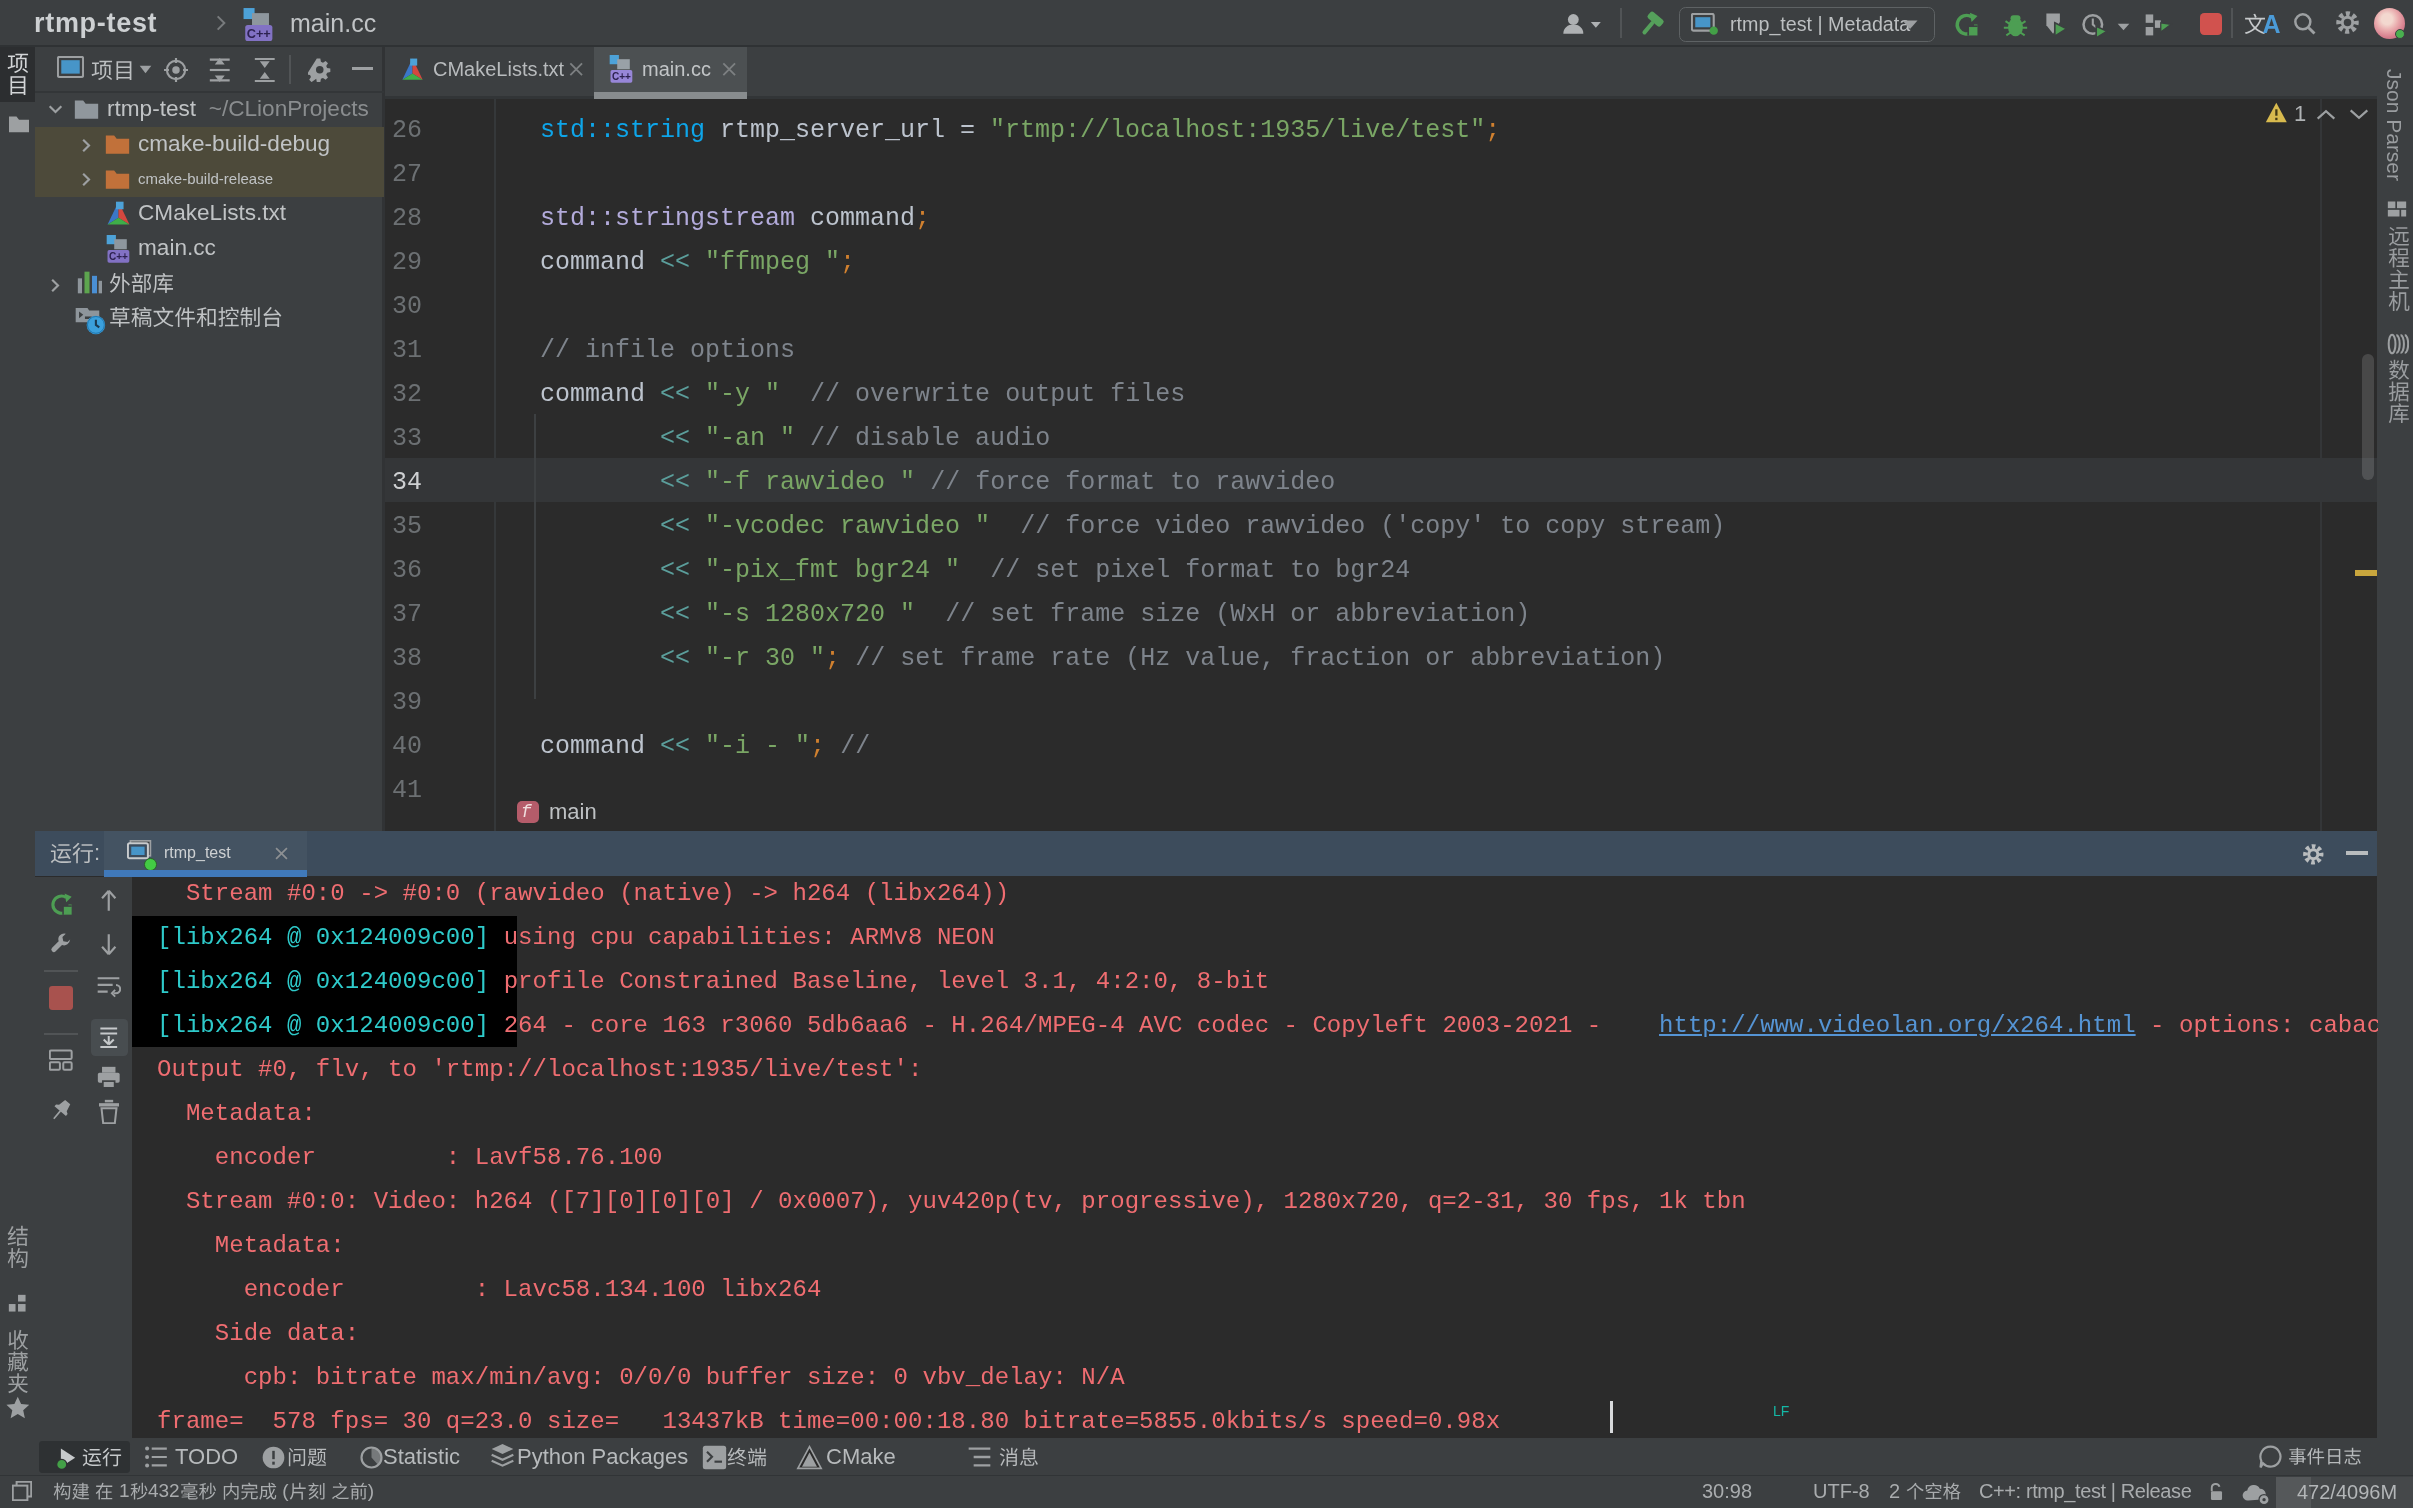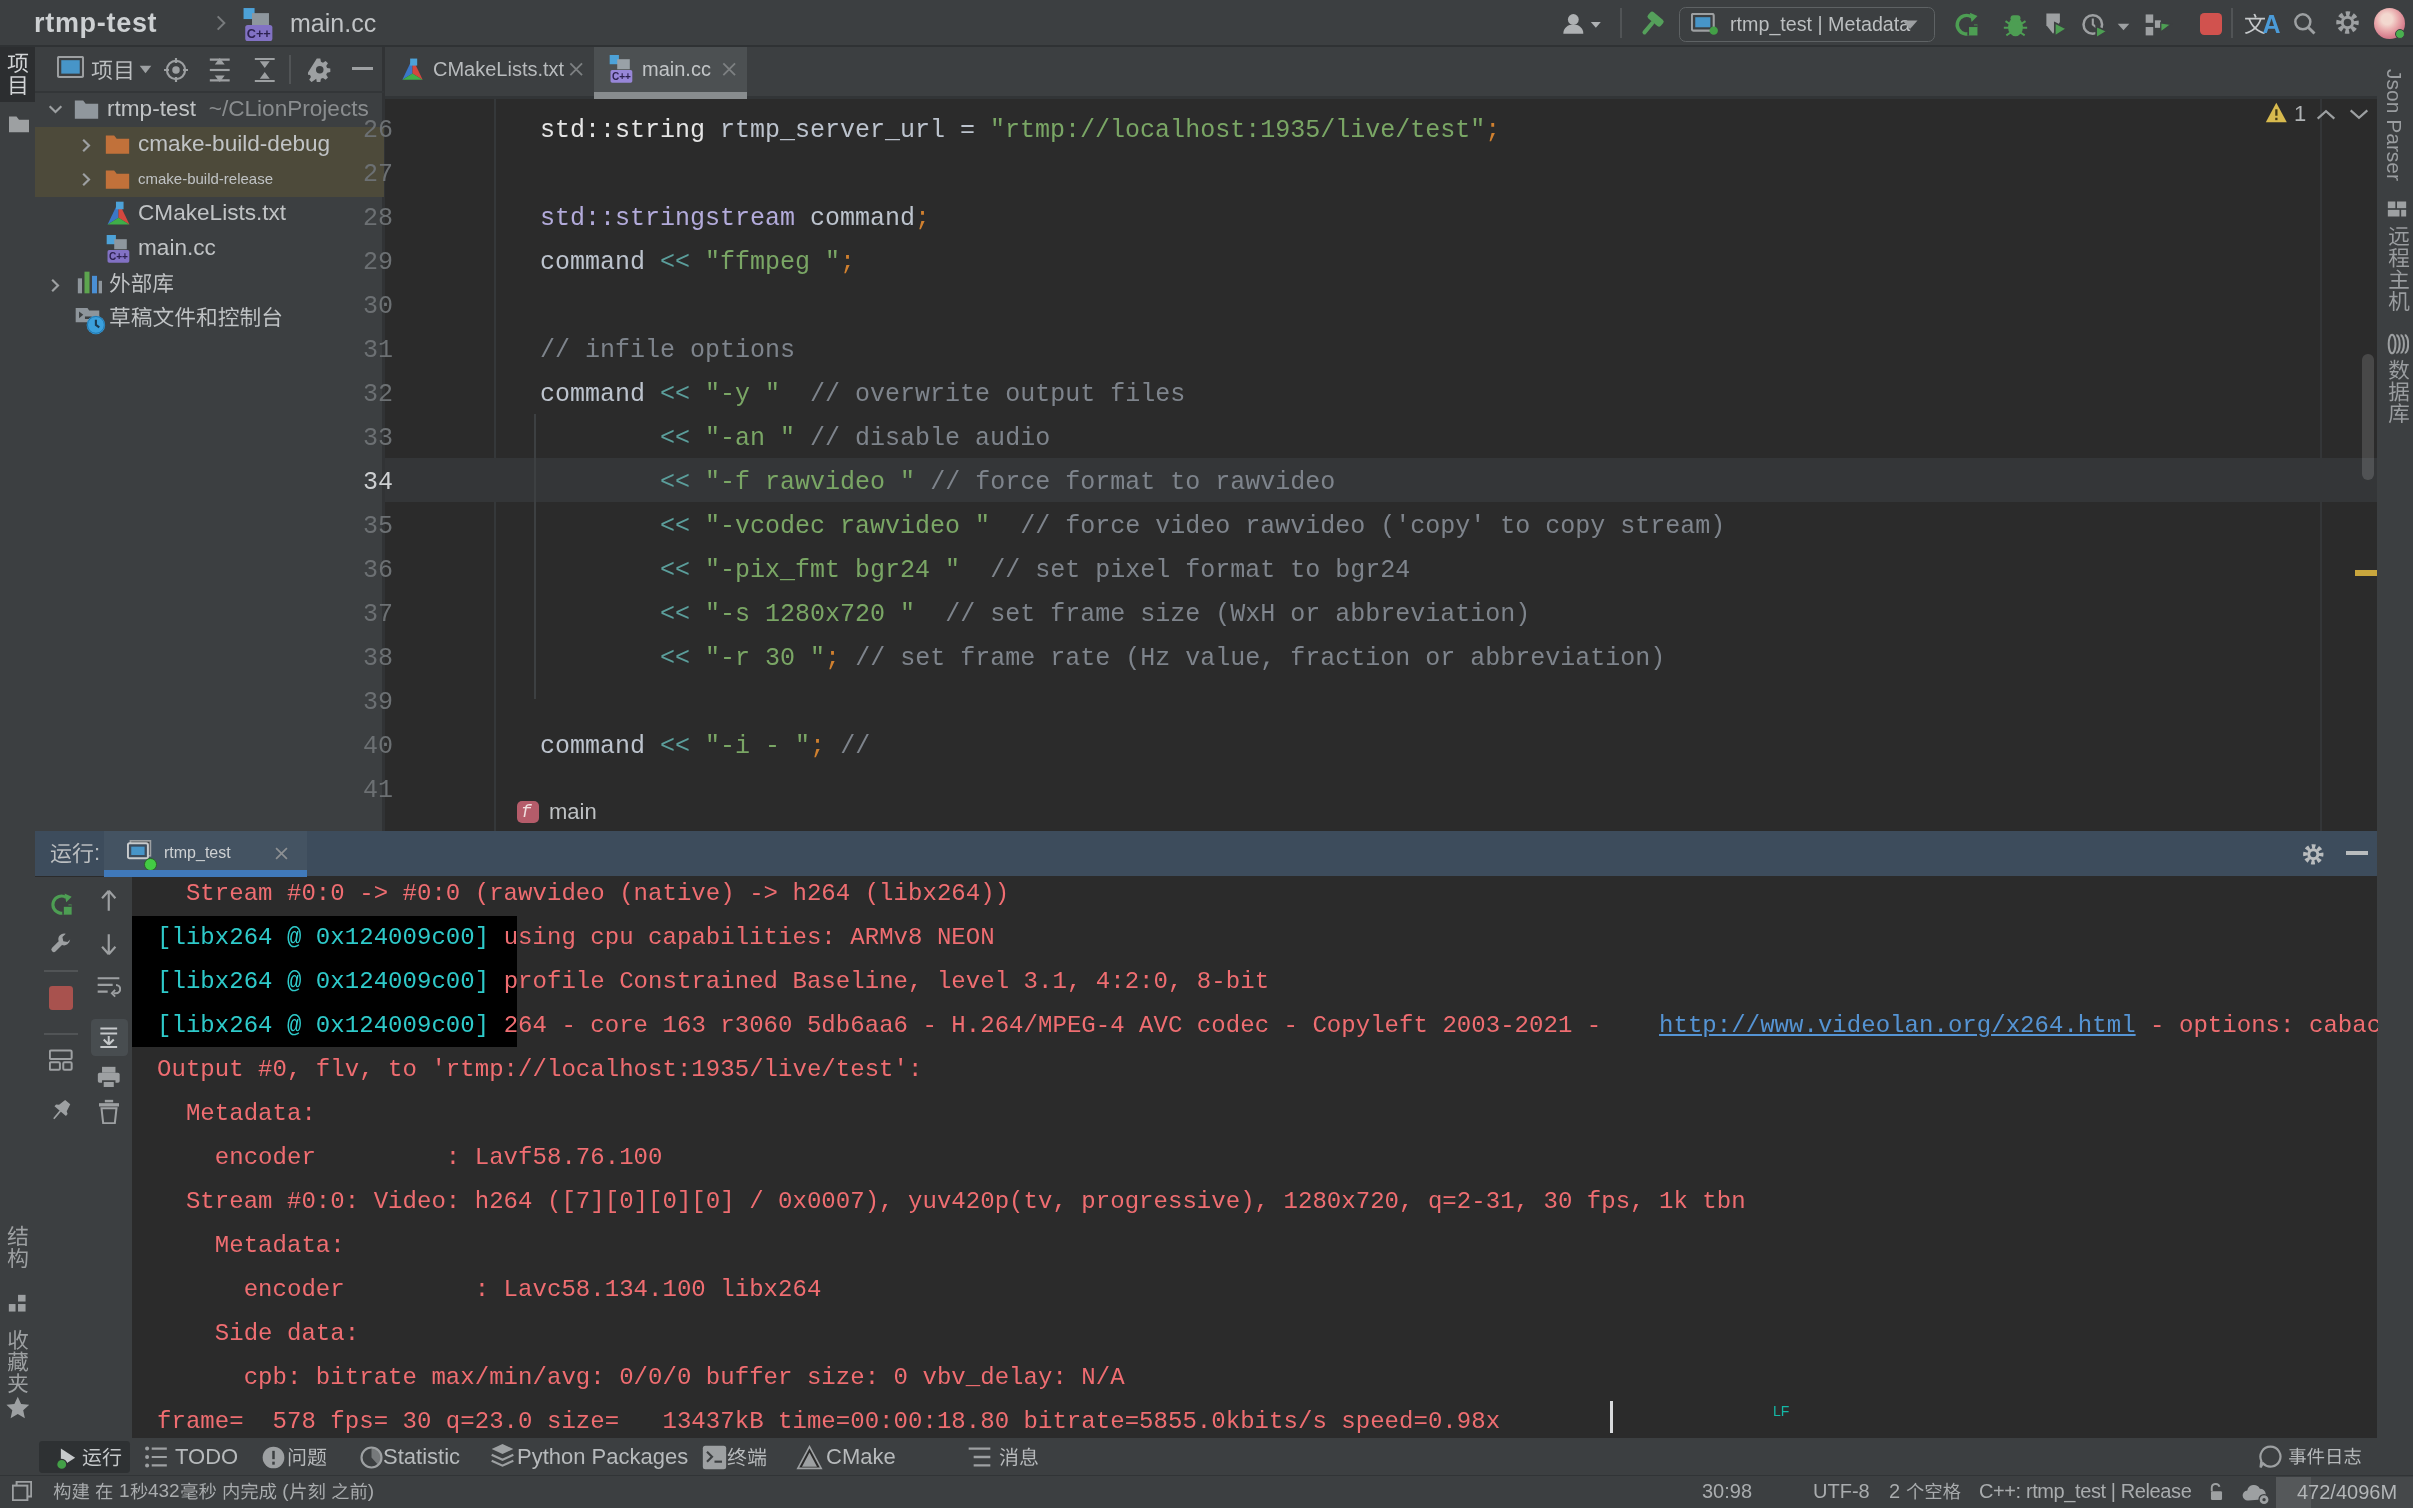--- a/index.html
+++ b/index.html
@@ -315,37 +315,37 @@
 <svg class="a" style="left:720px;top:60px" width="18.4" height="18.4" viewBox="0 0 22 22">
         <path d="M4 4l14 14M18 4L4 18" stroke="#7d8082" stroke-width="2.2"></path>
       </svg>
 
 <div class="a" style="left:385px;top:99px;width:1993px;height:732px;background:#2b2b2b"></div>
 <div class="a" style="left:494px;top:99px;width:1.7px;height:732px;background:#35383a"></div>
 <div class="a" style="left:2320px;top:99px;width:1.7px;height:732px;background:#343638"></div>
 
 <div class="a" style="left:385px;top:458px;width:1993px;height:44px;background:#343638"></div>
 <div class="a" style="left:534px;top:414px;width:1.7px;height:285px;background:#3d4042"></div>
-<pre class="a mono" style="left:363px;top:109px;width:59px;text-align:left;font-size:25px;line-height:44px;color:#6c7073">26
+<pre class="a mono" style="left:363px;top:109px;width:59px;text-align:right;font-size:25px;line-height:44px;color:#6c7073">26
 27
 28
 29
 30
 31
 32
 33
 <span style="color:#ced0d2">34</span>
 35
 36
 37
 38
 39
 40
 41</pre>
-<pre class="a mono" style="left:510px;top:109px;font-size:25px;line-height:44px;color:#bcc3cd"><span style="color:#e5e5e5">  std::string</span> rtmp_server_url = <span style="color:#7aa665">"rtmp://localhost:1935/live/test"</span><span style="color:#d0802f">;</span>
+<pre class="a mono" style="left:510px;top:109px;font-size:25px;line-height:44px;color:#bcc3cd"><span style="color:#0ea5e9">  std::string</span> rtmp_server_url = <span style="color:#7aa665">"rtmp://localhost:1935/live/test"</span><span style="color:#d0802f">;</span>
 
 <span style="color:#b3abdb">  std::stringstream</span> command<span style="color:#d0802f">;</span>
   command <span style="color:#5b9e9b">&lt;&lt;</span> <span style="color:#7aa665">"ffmpeg "</span><span style="color:#d0802f">;</span>
 
 <span style="color:#7e848c">  // infile options</span>
   command <span style="color:#5b9e9b">&lt;&lt;</span> <span style="color:#7aa665">"-y "</span>  <span style="color:#7e848c">// overwrite output files</span>
           <span style="color:#5b9e9b">&lt;&lt;</span> <span style="color:#7aa665">"-an "</span> <span style="color:#7e848c">// disable audio</span>
           <span style="color:#5b9e9b">&lt;&lt;</span> <span style="color:#7aa665">"-f rawvideo "</span> <span style="color:#7e848c">// force format to rawvideo</span>
           <span style="color:#5b9e9b">&lt;&lt;</span> <span style="color:#7aa665">"-vcodec rawvideo "</span>  <span style="color:#7e848c">// force video rawvideo ('copy' to copy stream)</span>
           <span style="color:#5b9e9b">&lt;&lt;</span> <span style="color:#7aa665">"-pix_fmt bgr24 "</span>  <span style="color:#7e848c">// set pixel format to bgr24</span>

